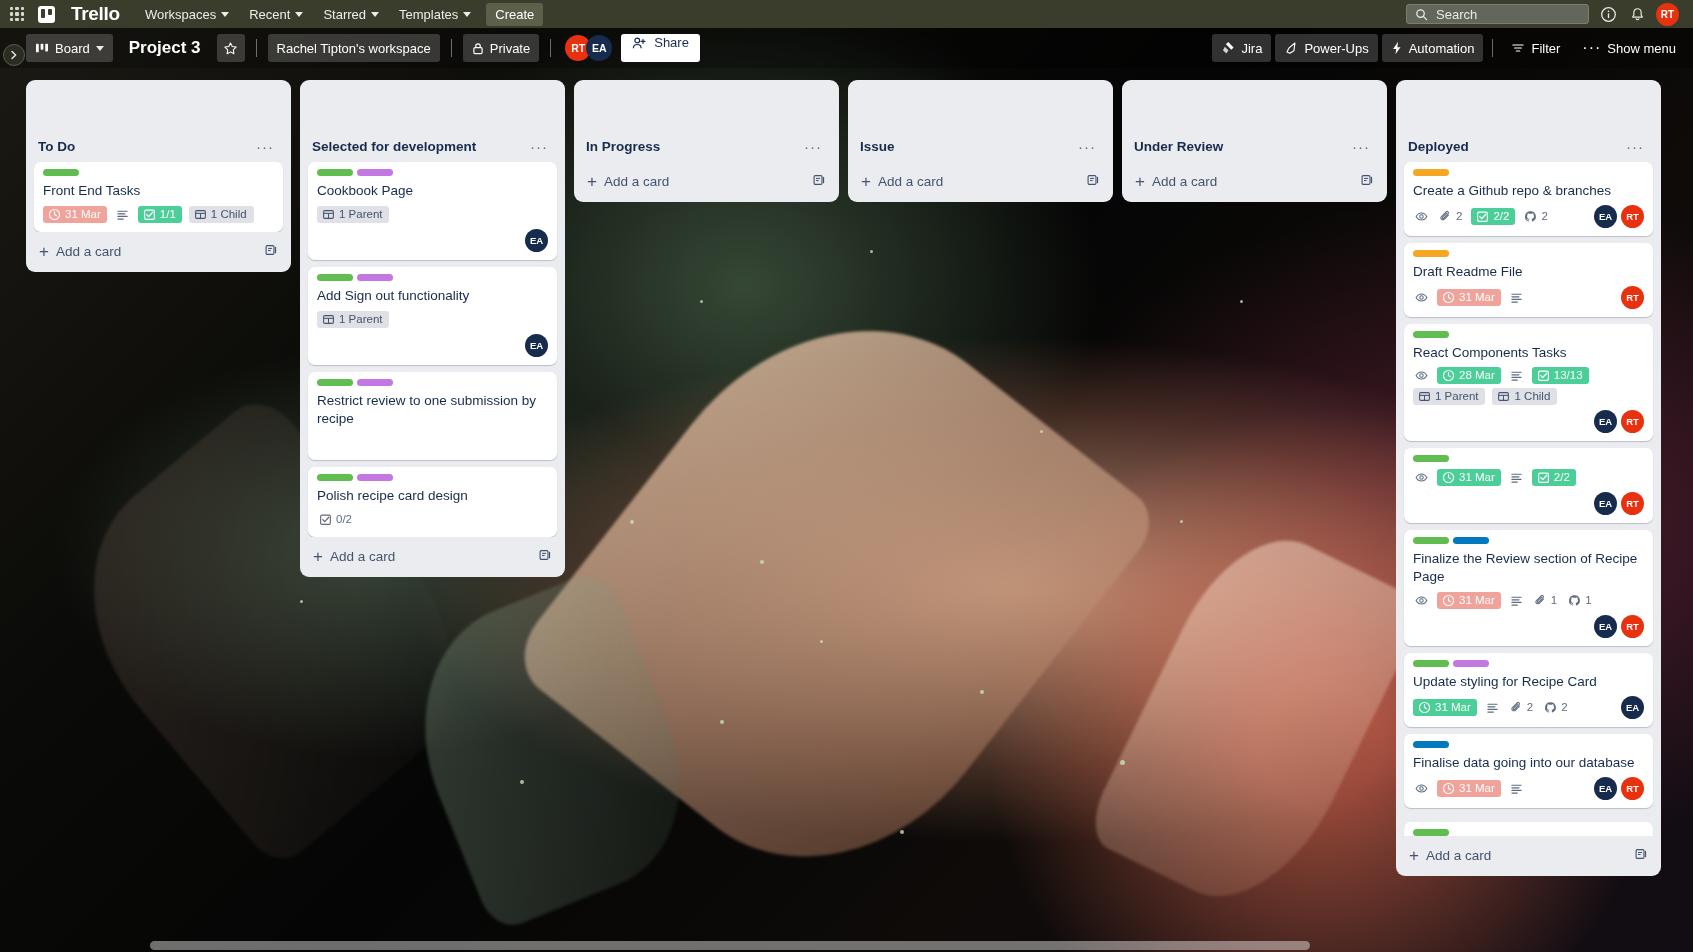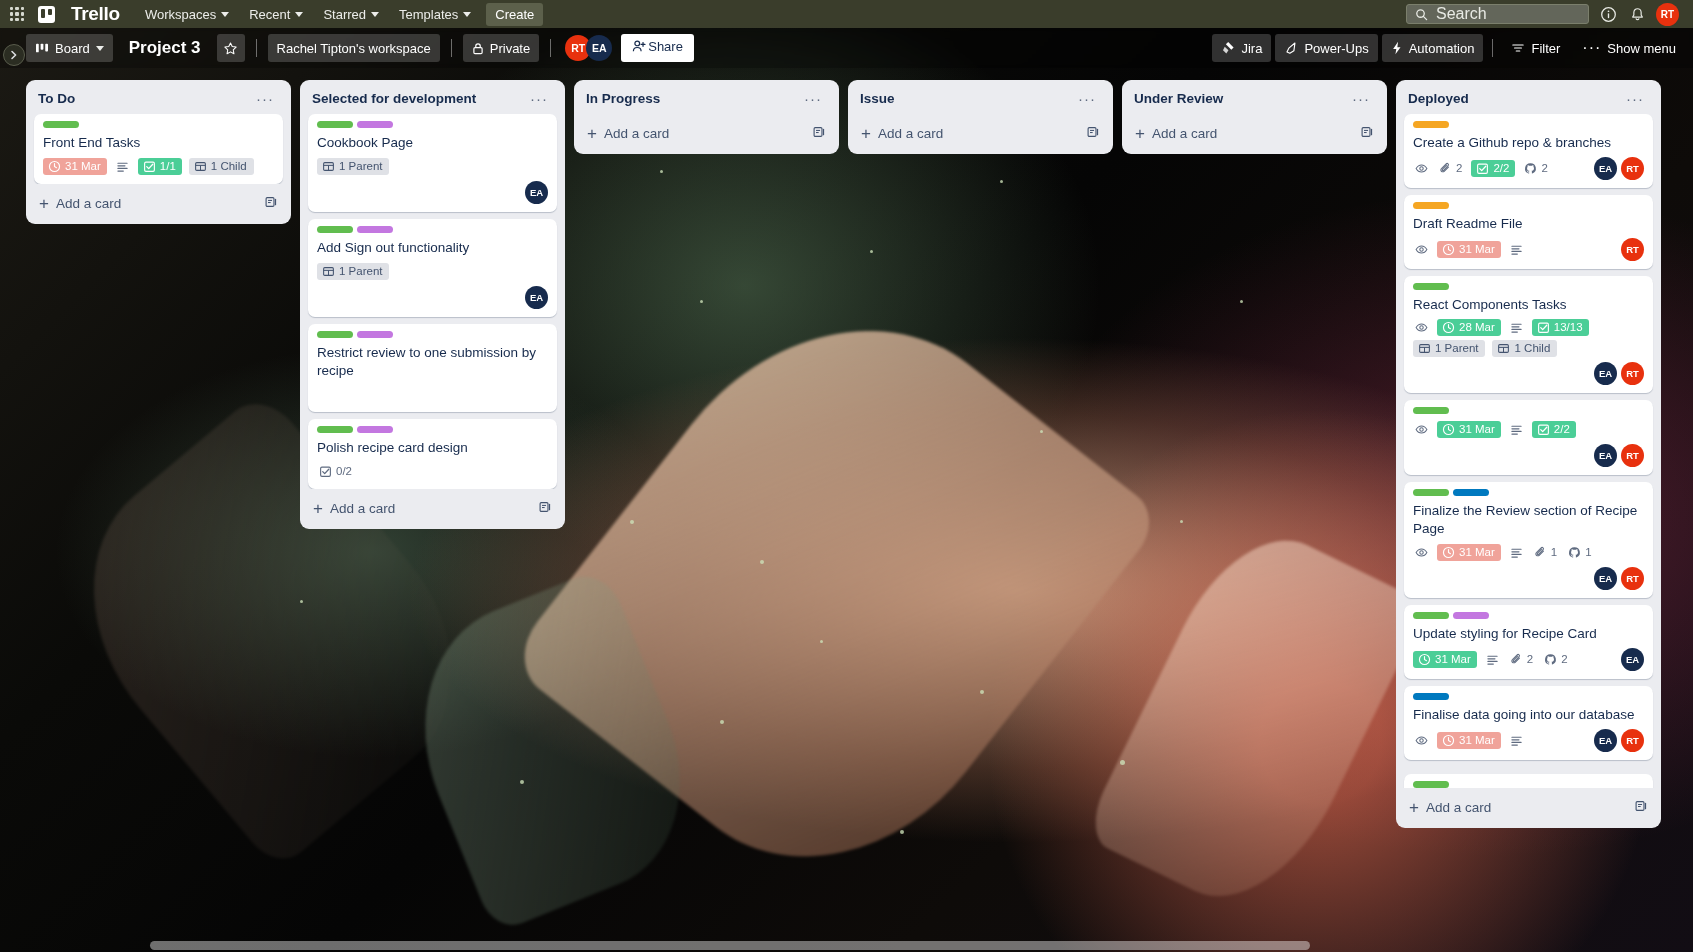--- a/index.html
+++ b/index.html
@@ -63,21 +63,21 @@
     display:flex; align-items:center; gap:5px; cursor:pointer; white-space:nowrap; }
   .navbtn.create { background:#5c604b; color:#fff; margin-left:4px; }
   .caret { width:0;height:0;border-left:4px solid transparent;
     border-right:4px solid transparent;border-top:5px solid #ecedea; }
   .topnav-right { margin-left:auto; display:flex; align-items:center; gap:9px;
     padding-right:6px; }
   .searchbox { display:flex; align-items:center; gap:8px; width:183px; height:20px;
     border:1px solid #7b7f6c; border-radius:3px; background:#63665a;
     padding:0 8px; cursor:text; }
   .searchbox svg { flex:0 0 auto; }
-  .searchbox span { color:#e8eae4; font-size:16px; }
+  .searchbox span { color:#e8eae4; font-size:13px; }
   .icon-btn { width:20px;height:20px;display:flex;align-items:center;
     justify-content:center;cursor:pointer;border-radius:3px; }
   .avatar { border-radius:50%; display:flex; align-items:center;
     justify-content:center; color:#fff; font-weight:bold; flex:0 0 auto; }
   .av-rt { background:#e8310e; }
   .av-ea { background:#172b4d; }
   .topnav .avatar { width:23px; height:23px; font-size:10px; cursor:pointer; }
 
   
   .boardbar { position:absolute; left:0; top:28px; width:1693px; height:40px;
@@ -90,35 +90,35 @@
   .bb-title { color:#fff; font-size:17px; font-weight:bold; padding:0 10px;
     white-space:nowrap; }
   .bb-star { width:28px;height:28px;display:flex;align-items:center;
     justify-content:center; border-radius:3px; cursor:pointer;
     background: rgba(255,255,255,0.18); }
   .bb-div { width:1px; height:18px; background: rgba(255,255,255,0.4); margin:0 5px; }
   .bb-avatars { display:flex; align-items:center; margin:0 3px; }
   .bb-avatars .avatar { width:26px;height:26px;font-size:10.5px;
     border:2px solid transparent; cursor:pointer; }
   .bb-avatars .avatar + .avatar { margin-left:-5px; }
-  .share-btn { background:#fff; color:#172b4d; display:flex; align-items:flex-start;
-    gap:2px; height:28px; padding:5px 11px; border-radius:3px; font-size:13px;
+  .share-btn { background:#fff; color:#172b4d; display:flex; align-items:flex-end;
+    gap:8px; height:28px; padding:12px 11px; border-radius:3px; font-size:13px;
     cursor:pointer; font-weight:500; }
   .bb-right { margin-left:auto; display:flex; align-items:center; gap:4px; }
   .collapse-arrow { position:absolute; left:3px; top:44px; width:22px; height:22px;
     border-radius:50%; background:#2b2d22; border:1px solid #595c4c;
     display:flex; align-items:center; justify-content:center; z-index:36;
     cursor:pointer; }
 
   
   .board { position:absolute; left:0; top:68px; width:1693px; height:884px;
     display:flex; align-items:flex-start; gap:9px; padding:12px 0 0 26px; z-index:20; }
   .list { width:265px; flex:0 0 265px; background:#ebecf0; border-radius:9px;
     padding:7px 4px 4px 4px; max-height:856px; display:flex; flex-direction:column; }
-  .list-header { display:flex; align-items:center; padding:4px 8px 8px 8px; }
+  .list-header { display:flex; align-items:center; padding:4px 8px 8px 8px;margin-top:48px; }
   .list-title { font-size:13.5px; font-weight:bold; color:#172b4d; flex:1; }
   .list-menu { color:#5f6b80; font-size:15px; line-height:8px; cursor:pointer;
     padding:2px 5px; border-radius:3px; letter-spacing:1px; }
   .cards { display:flex; flex-direction:column; gap:7px; overflow:hidden;
     padding:0 4px; }
   .card { background:#fff; border-radius:7px; padding:7px 9px 8px 9px;
     box-shadow:0 1px 1px rgba(9,30,66,0.22); cursor:pointer; position:relative; }
   .labels { display:flex; gap:4px; margin-bottom:6px; }
   .label { width:36px; height:7px; border-radius:4px; }
   .card-title { font-size:13.5px; color:#172b4d; line-height:1.33; margin-bottom:5px; }

